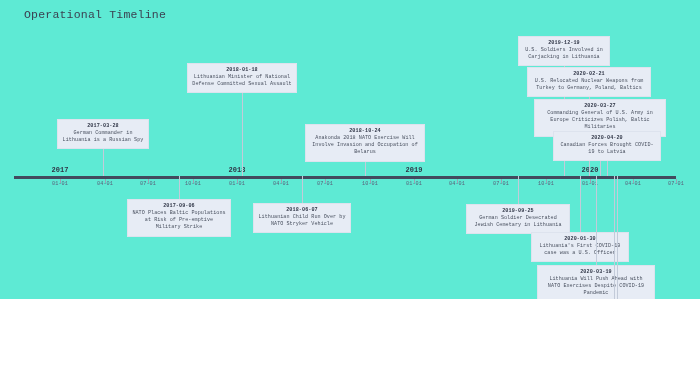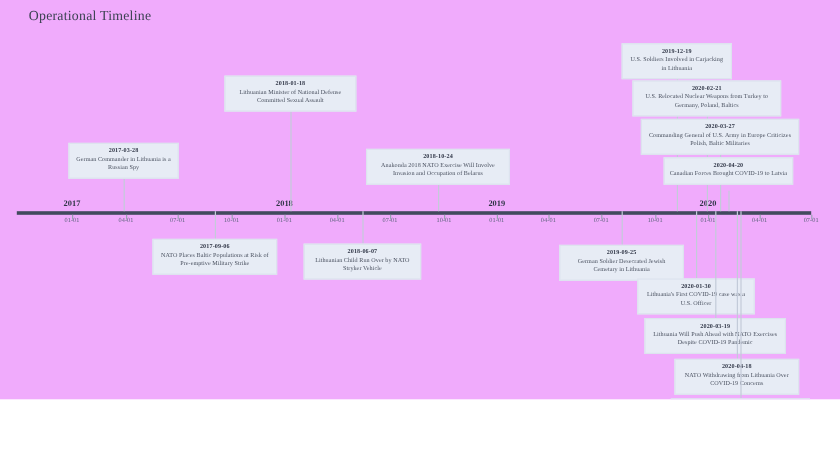--- a/index.html
+++ b/index.html
@@ -3,23 +3,23 @@
 <meta charset="utf-8">
 <style>
   html, body {
     margin: 0;
     padding: 0;
     background: #ffffff;
   }
   #page {
     position: relative;
     width: 700px;
-    height: 333px;
-    background: #f0abfc;
-    font-family: Liberation Serif, serif;
+    height: 299px;
+    background: #5eead4;
+    font-family: Liberation Mono, monospace;
     overflow: hidden;
   }
   #page-title {
     position: absolute;
     left: 24px;
     top: 8px;
     font-size: 11.5px;
     color: #3b4252;
     letter-spacing: 0.2px;
     font-weight: 400;

